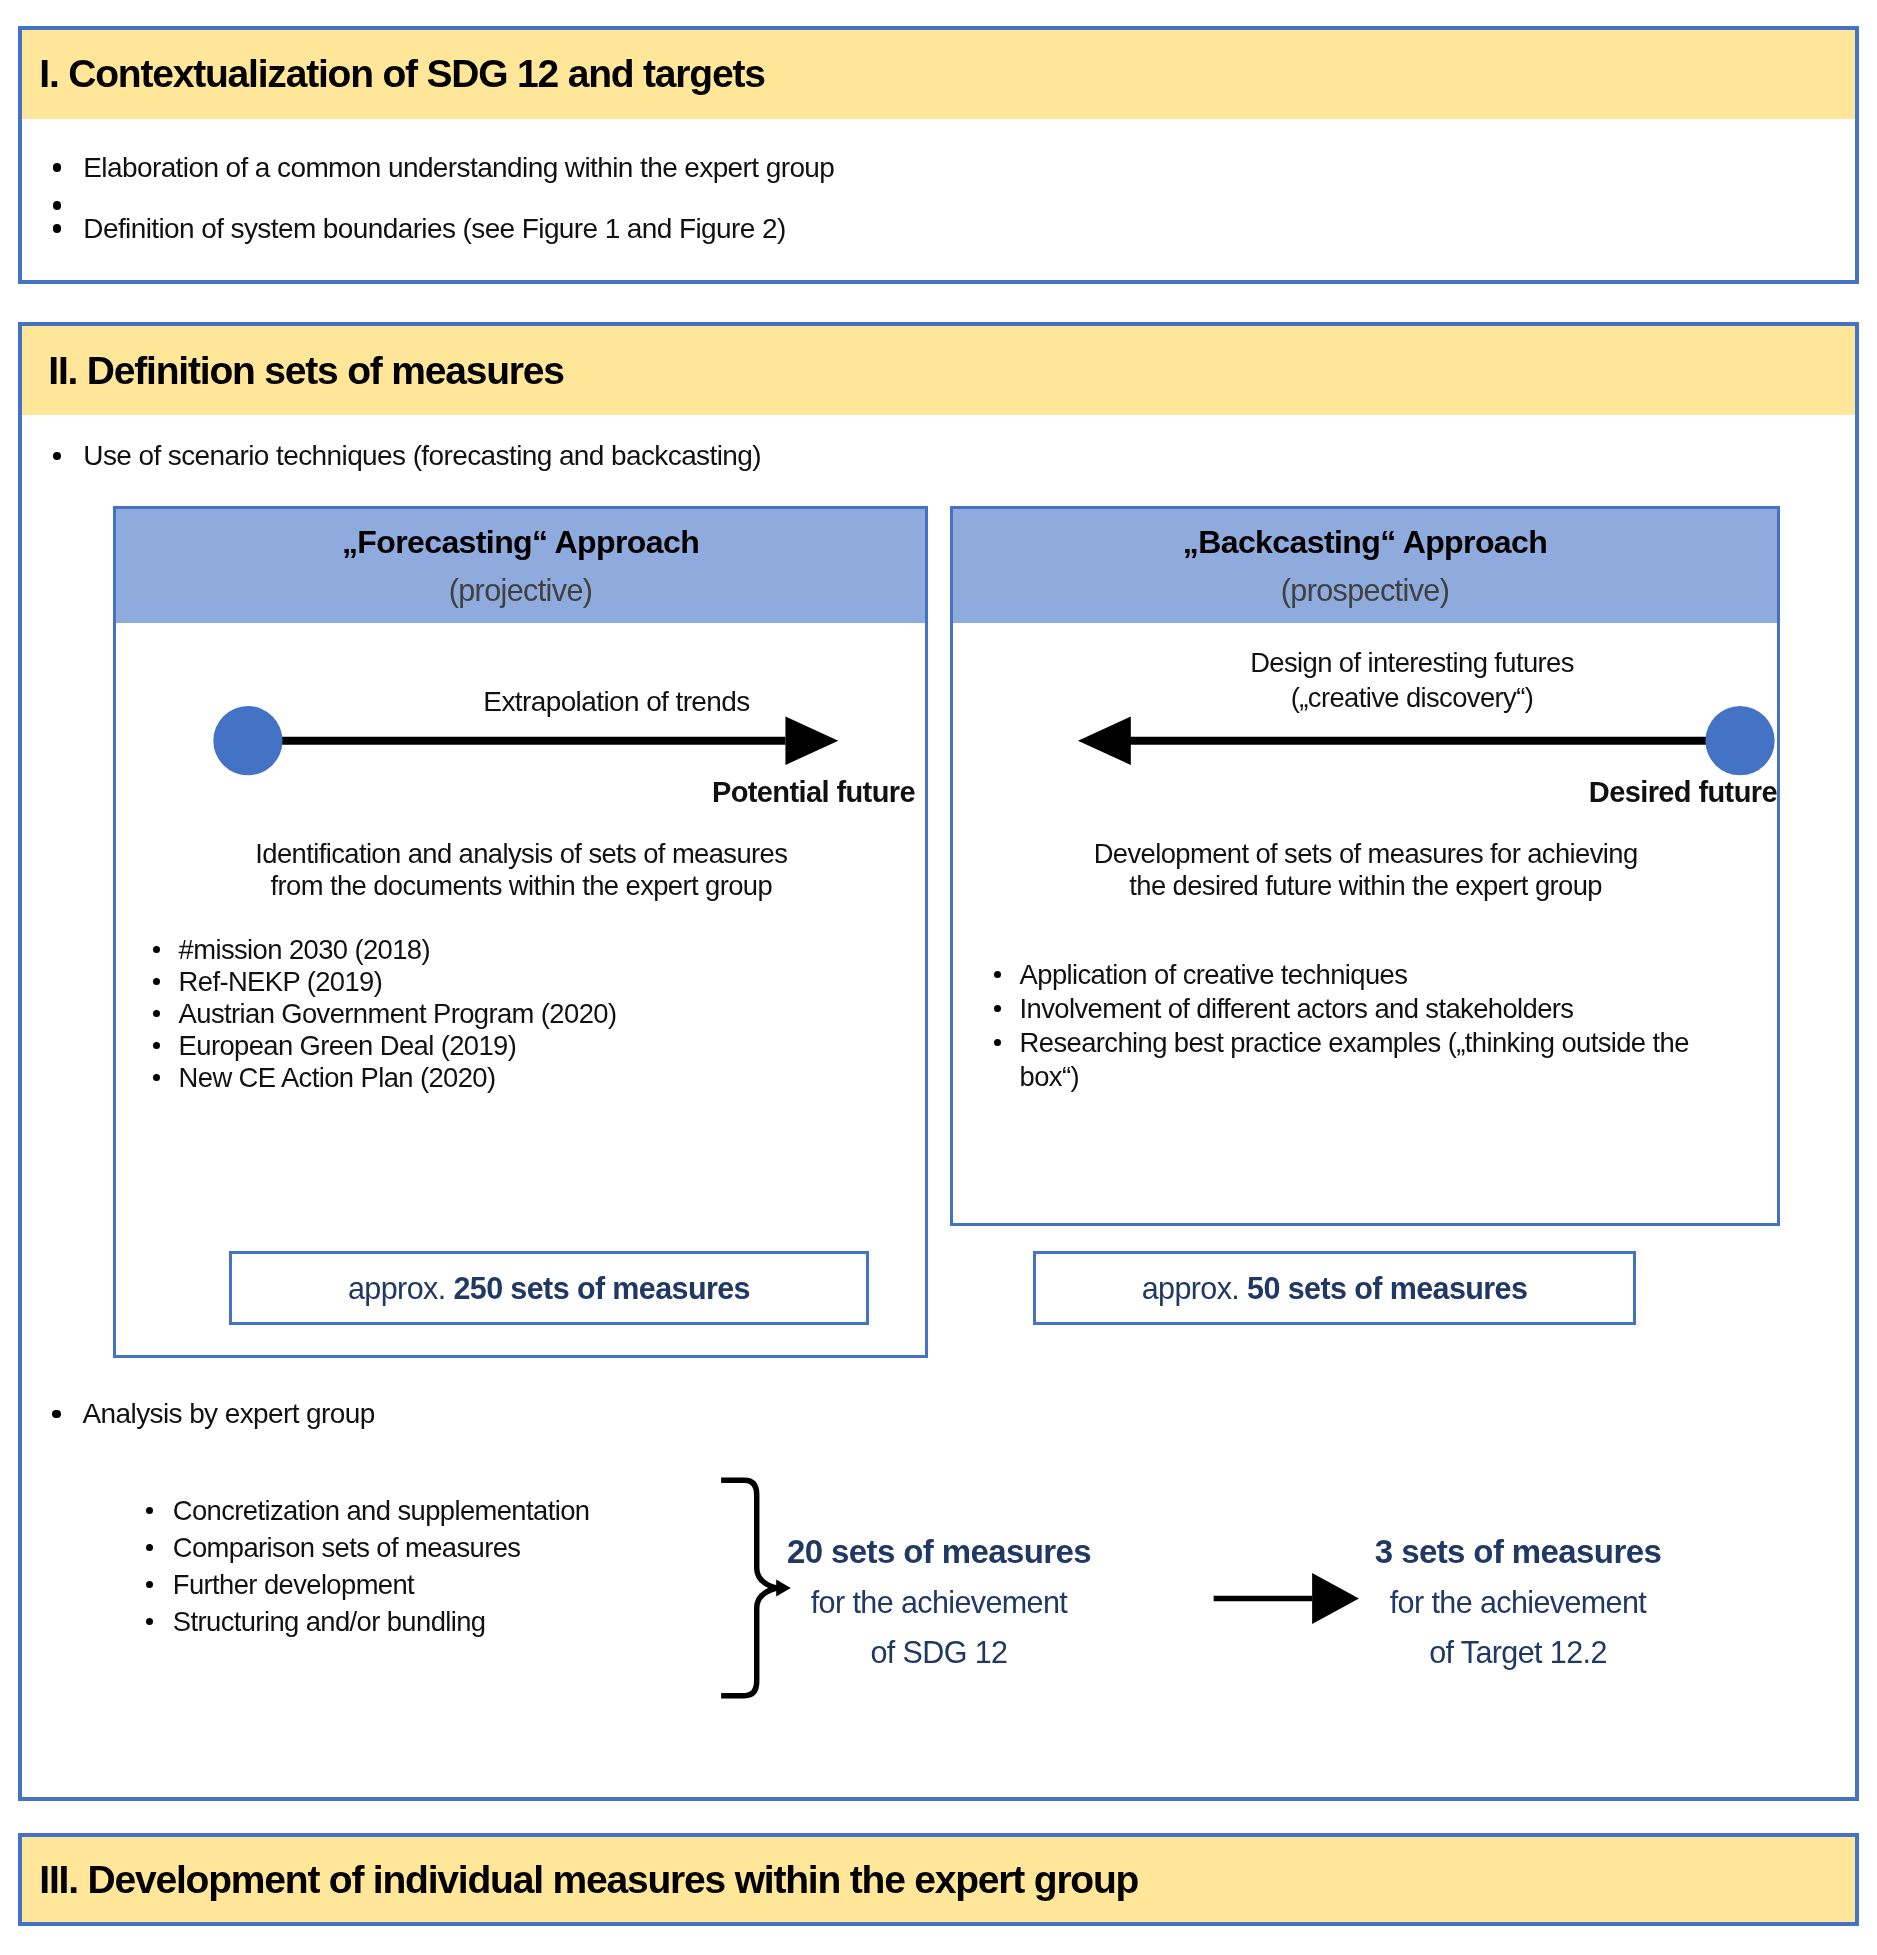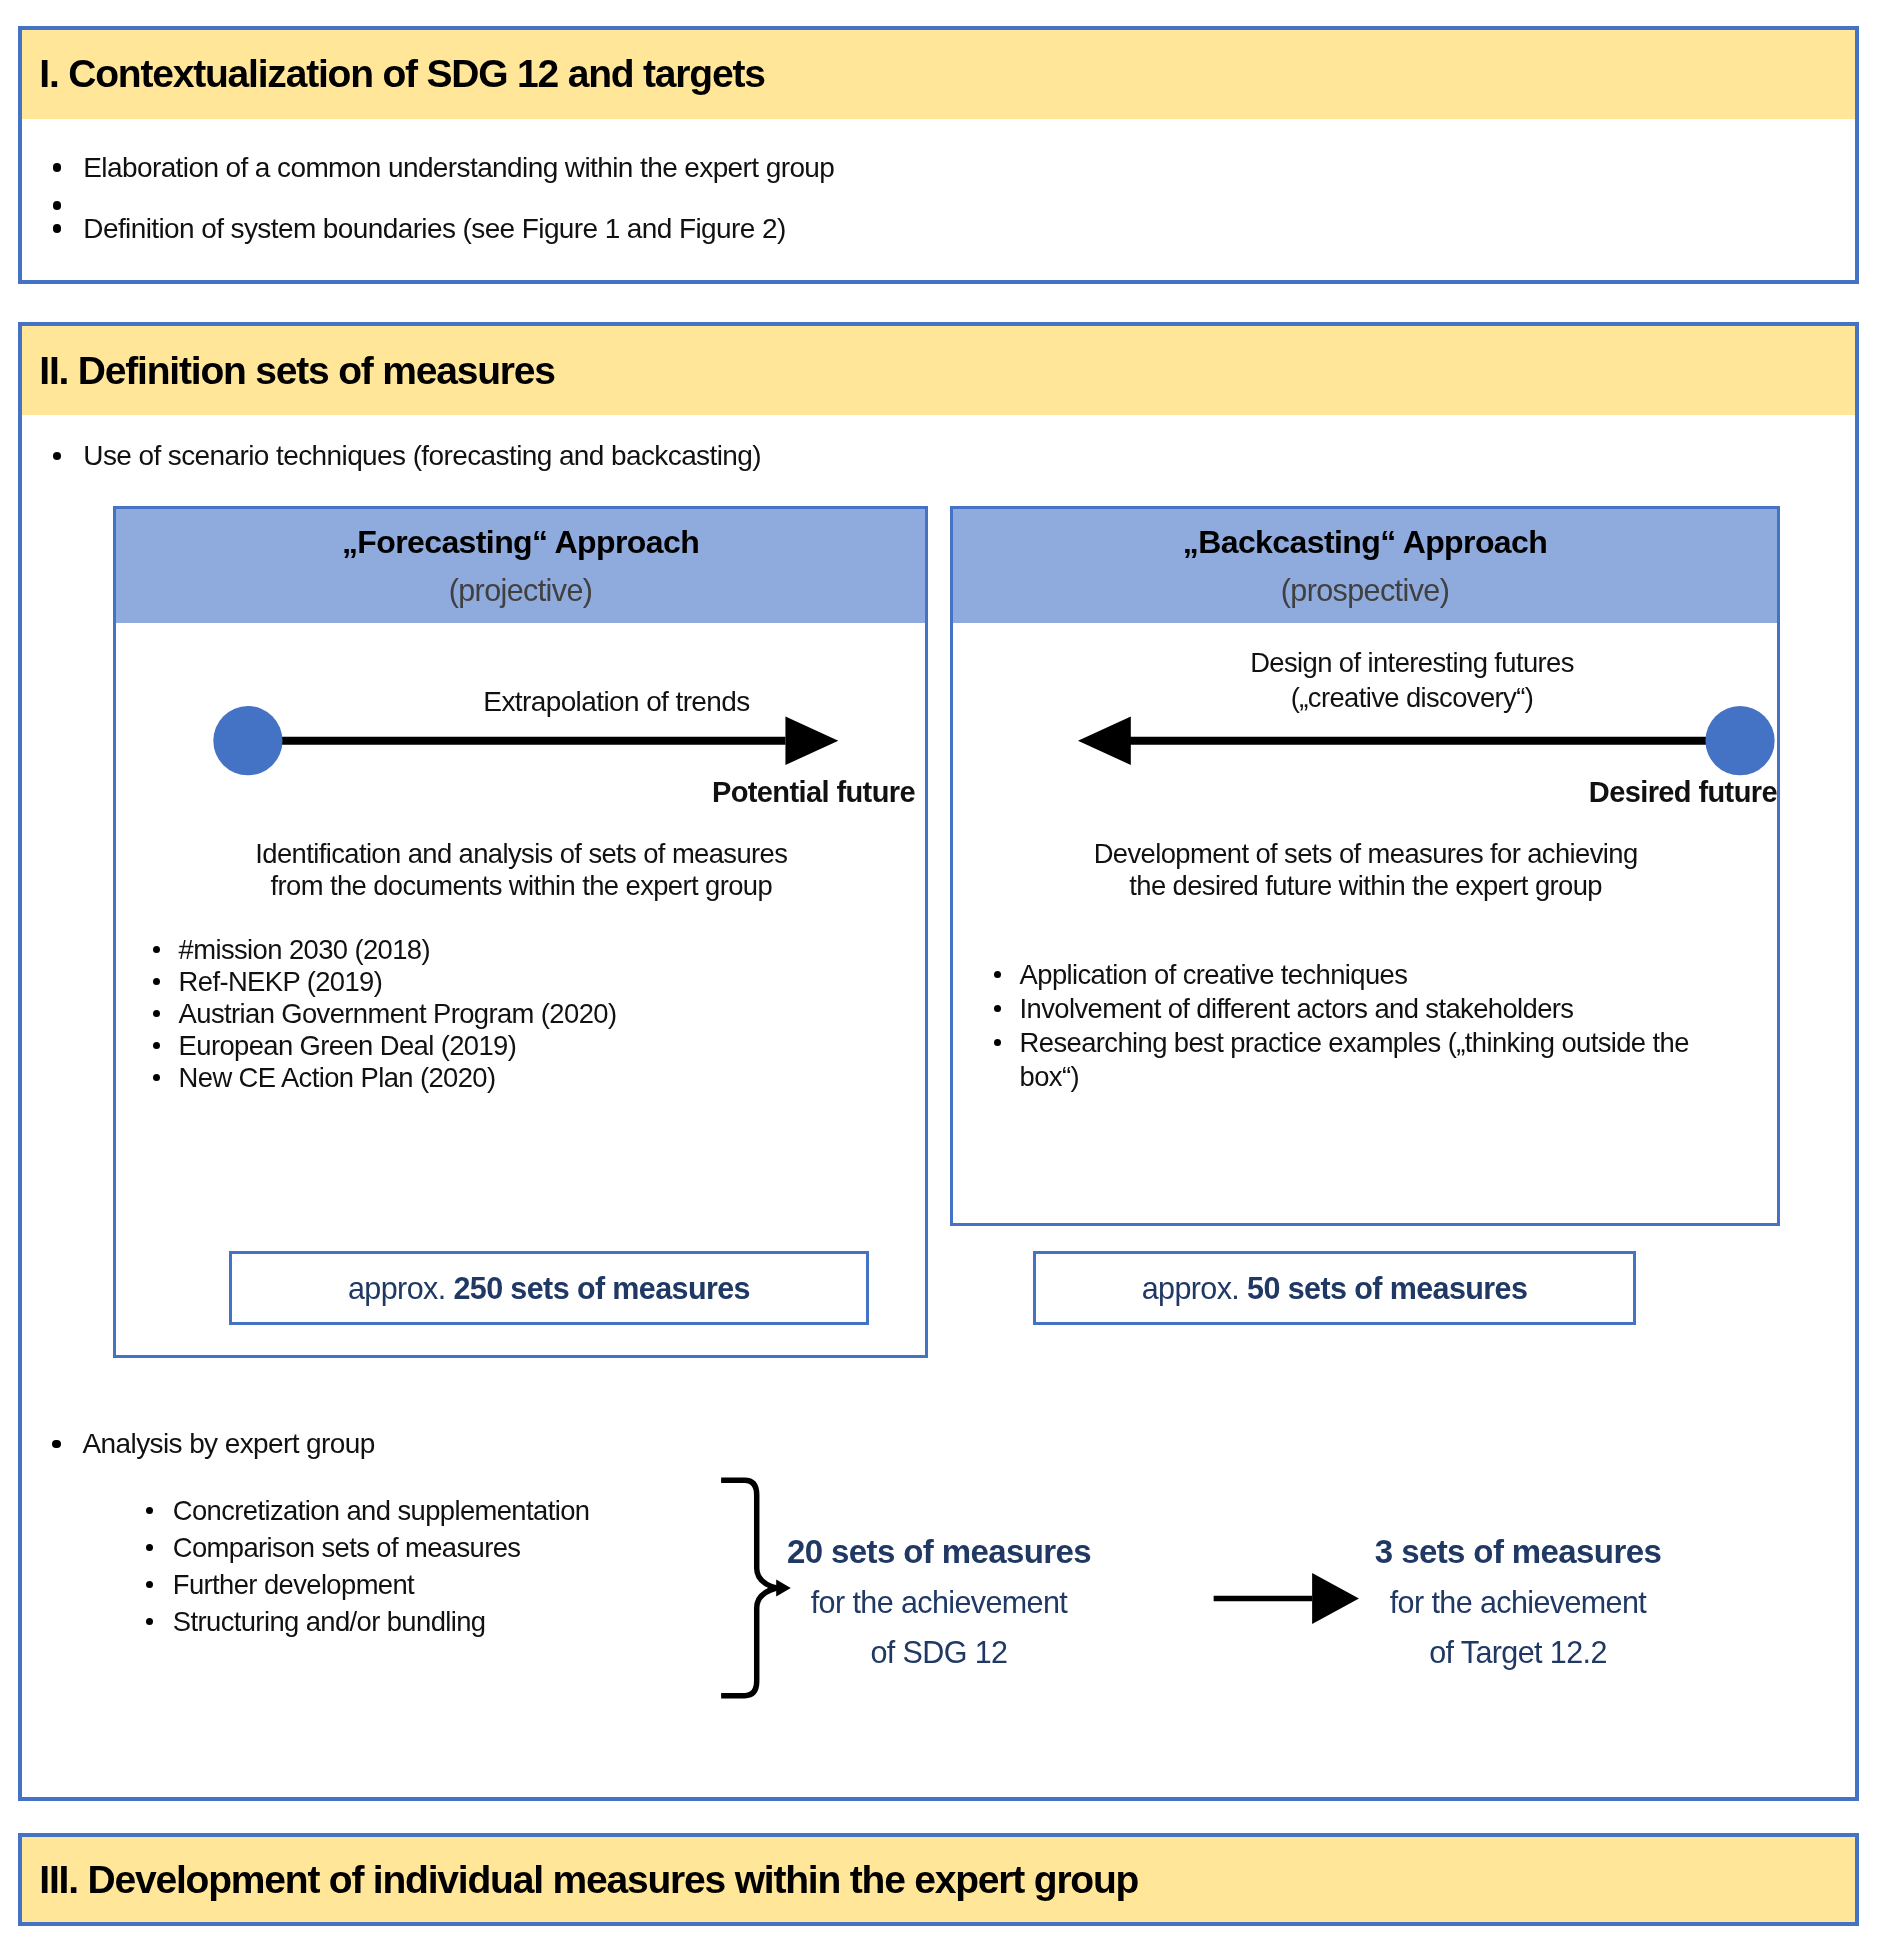--- a/index.html
+++ b/index.html
@@ -68,21 +68,21 @@
         <span class="dot dot14"></span>
       </div>
       <div class="brow">
         <span class="dot dot14"></span>
         <span class="btext">Definition of system boundaries (see Figure 1 and Figure 2)</span>
       </div>
     </div>
   </section>
 
   <section class="panel" style="left:18.3px;top:322px;width:1841px;height:1479px;">
-    <div class="band" style="height:89px;">
+    <div class="band" style="height:89px;padding-left:9px;">
       <div class="band-title">II. Definition sets of measures</div>
     </div>
     <div class="bullet-list" style="left:30.5px;top:111px;">
       <div class="brow">
         <span class="dot dot14"></span>
         <span class="btext">Use of scenario techniques (forecasting and backcasting)</span>
       </div>
     </div>
   </section>
 
@@ -161,21 +161,21 @@
     </div>
   </div>
 
   <div class="result-box" style="left:229px;top:1251px;width:640px;height:74px;">
     <span class="rt"><span>approx. </span><span class="rb">250 sets of measures</span></span>
   </div>
   <div class="result-box" style="left:1033px;top:1251px;width:603px;height:74px;">
     <span class="rt"><span>approx. </span><span class="rb">50 sets of measures</span></span>
   </div>
 
-  <div class="bullet-list" style="left:52px;top:1425px;">
+  <div class="bullet-list" style="left:52px;top:1395px;">
     <div class="brow">
       <span class="dot dot14"></span>
       <span class="btext">Analysis by expert group</span>
     </div>
   </div>
 
   <div class="bullet-list sub-list" style="left:146px;top:1492px;">
     <div class="brow">
       <span class="dot dot12c"></span>
       <span class="t">Concretization and supplementation</span>

